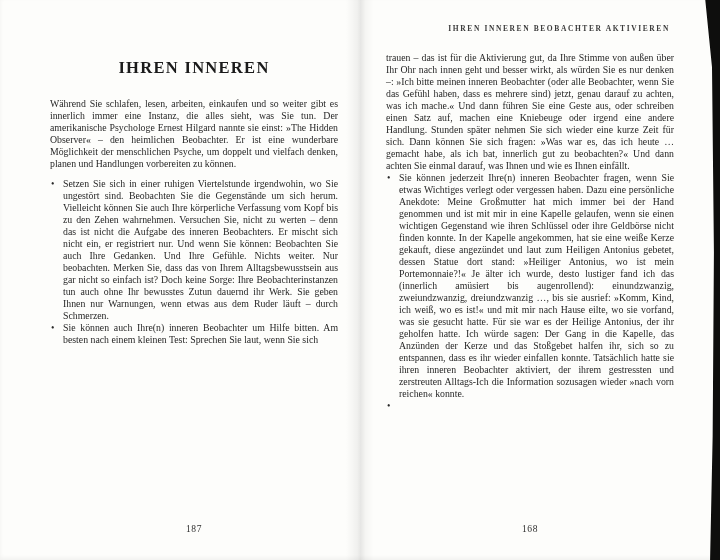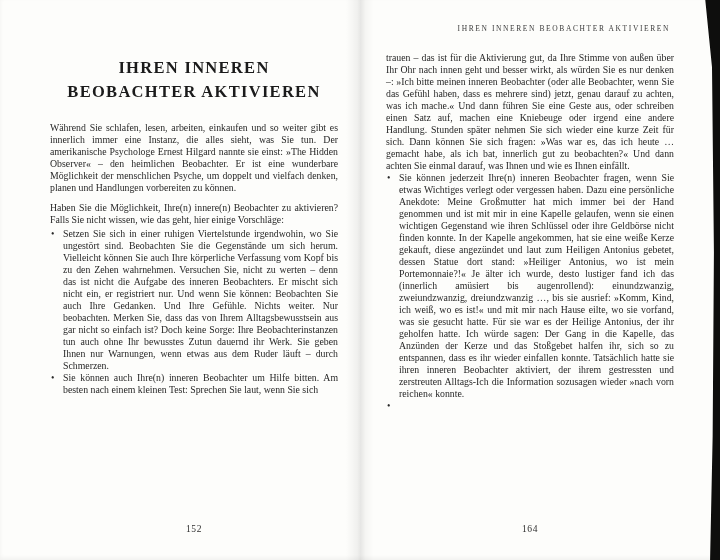--- a/index.html
+++ b/index.html
@@ -64,73 +64,71 @@
     letter-spacing:0.3px;
     white-space:nowrap;
   }
   .bubble-tail { position:absolute; left:34px; bottom:-8px; }
 
   .bullet-item { position:relative; padding-left:13px; }
   .bullet-item .marker { position:absolute; left:1px; top:0; }
 
   .running-header {
     position:absolute; top:24px; right:50px;
-    font-size:7.5px; font-weight:normal;
+    font-size:7.5px; font-weight:bold;
     letter-spacing:1.6px; color:#3b3b3b;
     white-space:nowrap;
   }
 
   .pagenum {
     position:absolute; bottom:26px;
     font-size:9.5px; letter-spacing:0.6px; color:#2e2e2e;
     text-align:center;
   }
   .pagenum-left  { left:42px; width:288px; }
   .pagenum-right { left:26px; width:288px; }
 </style>
 </head>
 <body>
 
 <div class="spread">
 
   <div class="page page-left">
     <h1 class="heading">
       <span>IHREN INNEREN</span><br>
-      <span>BEOBACHTER AKTIVIEREN</span>
     </h1>
 
     <p class="body-text intro">Während Sie schlafen, lesen, arbeiten, einkaufen und so weiter gibt es innerlich immer eine Instanz, die alles sieht, was Sie tun. Der amerikanische Psychologe Ernest Hilgard nannte sie einst: »The Hidden Observer« – den heimlichen Beobachter. Er ist eine wunderbare Möglichkeit der menschlichen Psyche, um doppelt und vielfach denken, planen und Handlungen vorbereiten zu können.</p>
 
 
-    <p class="body-text lead-in">Haben Sie die Möglichkeit, Ihre(n) innere(n) Beobachter zu aktivieren? Falls Sie nicht wissen, wie das geht, hier einige Vorschläge:</p>
 
     <div class="body-text bullet-item">
       <span class="marker">•</span>
       <span>Setzen Sie sich in einer ruhigen Viertelstunde irgendwohin, wo Sie ungestört sind. Beobachten Sie die Gegenstände um sich herum. Vielleicht können Sie auch Ihre körperliche Verfassung vom Kopf bis zu den Zehen wahrnehmen. Versuchen Sie, nicht zu werten – denn das ist nicht die Aufgabe des inneren Beobachters. Er mischt sich nicht ein, er registriert nur. Und wenn Sie können: Beobachten Sie auch Ihre Gedanken. Und Ihre Gefühle. Nichts weiter. Nur beobachten. Merken Sie, dass das von Ihrem Alltagsbewusstsein aus gar nicht so einfach ist? Doch keine Sorge: Ihre Beobachterinstanzen tun auch ohne Ihr bewusstes Zutun dauernd ihr Werk. Sie geben Ihnen nur Warnungen, wenn etwas aus dem Ruder läuft – durch Schmerzen.</span>
     </div>
     <div class="body-text bullet-item">
       <span class="marker">•</span>
       <span>Sie können auch Ihre(n) inneren Beobachter um Hilfe bitten. Am besten nach einem kleinen Test: Sprechen Sie laut, wenn Sie sich</span>
     </div>
 
-    <div class="pagenum pagenum-left">152</div>
+    <div class="pagenum pagenum-left">187</div>
   </div>
 
   <div class="page page-right">
     <div class="running-header">IHREN INNEREN BEOBACHTER AKTIVIEREN</div>
 
     <p class="body-text">trauen – das ist für die Aktivierung gut, da Ihre Stimme von außen über Ihr Ohr nach innen geht und besser wirkt, als würden Sie es nur denken –: »Ich bitte meinen inneren Beobachter (oder alle Beobachter, wenn Sie das Gefühl haben, dass es mehrere sind) jetzt, genau darauf zu achten, was ich mache.« Und dann führen Sie eine Geste aus, oder schreiben einen Satz auf, machen eine Kniebeuge oder irgend eine andere Handlung. Stunden später nehmen Sie sich wieder eine kurze Zeit für sich. Dann können Sie sich fragen: »Was war es, das ich heute … gemacht habe, als ich bat, innerlich gut zu beobachten?« Und dann achten Sie einmal darauf, was Ihnen und wie es Ihnen einfällt.</p>
 
     <div class="body-text bullet-item">
       <span class="marker">•</span>
       <span>Sie können jederzeit Ihre(n) inneren Beobachter fragen, wenn Sie etwas Wichtiges verlegt oder vergessen haben. Dazu eine persönliche Anekdote: Meine Großmutter hat mich immer bei der Hand genommen und ist mit mir in eine Kapelle gelaufen, wenn sie einen wichtigen Gegenstand wie ihren Schlüssel oder ihre Geldbörse nicht finden konnte. In der Kapelle angekommen, hat sie eine weiße Kerze gekauft, diese angezündet und laut zum Heiligen Antonius gebetet, dessen Statue dort stand: »Heiliger Antonius, wo ist mein Portemonnaie?!« Je älter ich wurde, desto lustiger fand ich das (innerlich amüsiert bis augenrollend): einundzwanzig, zweiundzwanzig, dreiundzwanzig …, bis sie ausrief: »Komm, Kind, ich weiß, wo es ist!« und mit mir nach Hause eilte, wo sie vorfand, was sie gesucht hatte. Für sie war es der Heilige Antonius, der ihr geholfen hatte. Ich würde sagen: Der Gang in die Kapelle, das Anzünden der Kerze und das Stoßgebet halfen ihr, sich so zu entspannen, dass es ihr wieder einfallen konnte. Tatsächlich hatte sie ihren inneren Beobachter aktiviert, der ihrem gestressten und zerstreuten Alltags-Ich die Information sozusagen wieder »nach vorn reichen« konnte.</span>
     </div>
     <div class="body-text bullet-item">
       <span class="marker">•</span>
     </div>
 
-    <div class="pagenum pagenum-right">164</div>
+    <div class="pagenum pagenum-right">168</div>
   </div>
 
   <div class="spine-shadow"></div>
   <div class="book-edge"></div>
 
 </div>
 
 </body></html>

